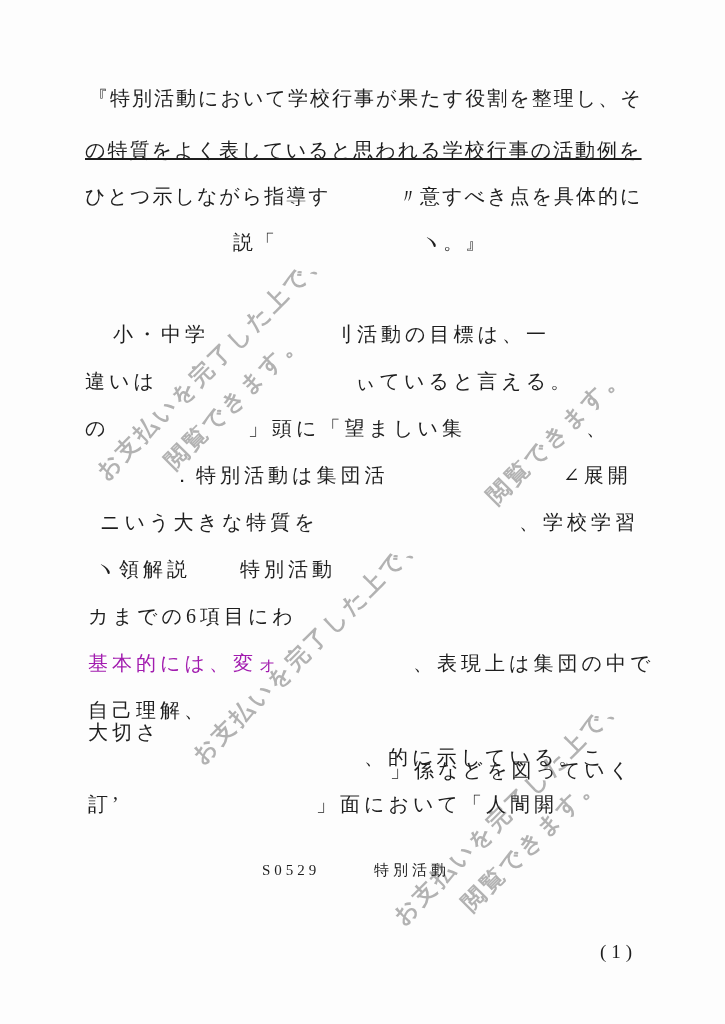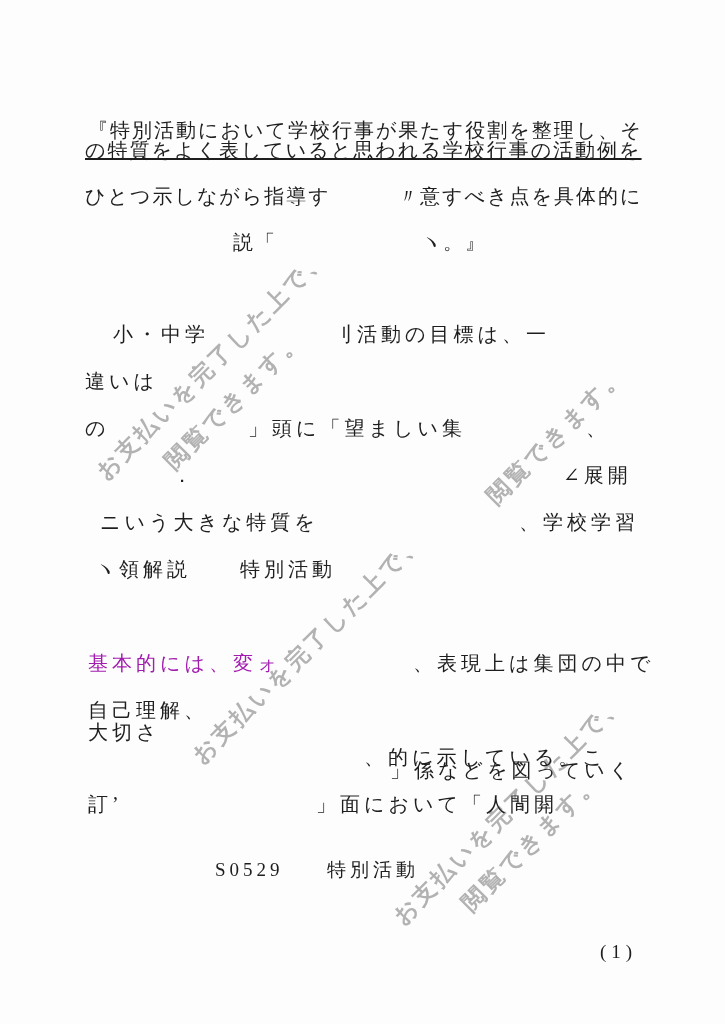--- a/index.html
+++ b/index.html
@@ -27,22 +27,23 @@
     font-size: 20px;
     line-height: 24px;
     letter-spacing: 4px;
     color: #1e1e1e;
     white-space: pre;
   }
   .tseg.p1 {
     letter-spacing: 2px;
   }
   .tseg.foot {
-    font-size: 19px;
+    font-size: 15px;
     letter-spacing: 4px;
+    margin-left: 47px;
   }
   .tseg.pageno {
     font-size: 19px;
     letter-spacing: 5px;
   }
   .wm {
     position: absolute;
     transform: translate(-50%, -50%) rotate(-45deg);
     font-family: "DejaVu Sans", "Liberation Sans", sans-serif;
     font-weight: bold;
@@ -58,38 +59,41 @@
 <div class="page">
   <div class="layer" id="watermark-layer">
       <span class="wm" style="left: 212px; top: 364px; color: rgb(178, 178, 178);">お支払いを完了した上で、</span>
       <span class="wm" style="left: 234px; top: 400px; color: rgb(178, 178, 178);">閲覧できます。</span>
       <span class="wm" style="left: 308px; top: 648px; color: rgb(178, 178, 178);">お支払いを完了した上で、</span>
       <span class="wm" style="left: 556px; top: 435px; color: rgb(178, 178, 178);">閲覧できます。</span>
       <span class="wm" style="left: 509px; top: 809px; color: rgb(178, 178, 178);">お支払いを完了した上で、</span>
       <span class="wm" style="left: 531px; top: 842px; color: rgb(178, 178, 178);">閲覧できます。</span>
     </div>
   <div class="layer" id="text-layer">
-      <span class="tseg p1" style="left: 88px; top: 86px; color: rgb(30, 30, 30); margin-top: 32px;">『特別活動において学校行事が果たす役割を整理し、そ</span>
+      <span class="tseg p1" style="left: 88px; top: 86px; color: rgb(30, 30, 30);">『特別活動において学校行事が果たす役割を整理し、そ</span>
       <span class="tseg p1" style="left: 85px; top: 138px; color: rgb(30, 30, 30); text-decoration: underline;">の特質をよく表していると思われる学校行事の活動例を</span>
       <span class="tseg p1" style="left: 398px; top: 184px; color: rgb(30, 30, 30);">〃意すべき点を具体的に</span>
       <span class="tseg p1" style="left: 85px; top: 184px; color: rgb(30, 30, 30);">ひとつ示しながら指導す</span>
       <span class="tseg p1" style="left: 233px; top: 230px; color: rgb(30, 30, 30);">説「</span>
       <span class="tseg p1" style="left: 421px; top: 230px; color: rgb(30, 30, 30);">ヽ。』</span>
       <span class="tseg" style="left: 113px; top: 322px; color: rgb(30, 30, 30);">小・中学</span>
       <span class="tseg" style="left: 333px; top: 322px; color: rgb(30, 30, 30);">刂活動の目標は、一</span>
       <span class="tseg" style="left: 85px; top: 369px; color: rgb(30, 30, 30);">違いは</span>
+      <span class="tseg" style="left: 355px; top: 369px; color: rgb(30, 30, 30);">ぃていると言える。</span>
       <span class="tseg" style="left: 85px; top: 416px; color: rgb(30, 30, 30);">の</span>
       <span class="tseg" style="left: 248px; top: 416px; color: rgb(30, 30, 30);">」頭に「望ましい集</span>
       <span class="tseg" style="left: 586px; top: 416px; color: rgb(30, 30, 30);">、</span>
       <span class="tseg" style="left: 172px; top: 463px; color: rgb(30, 30, 30);">．</span>
+      <span class="tseg" style="left: 196px; top: 463px; color: rgb(30, 30, 30);">特別活動は集団活</span>
       <span class="tseg" style="left: 563px; top: 463px; color: rgb(30, 30, 30);">∠展開</span>
       <span class="tseg" style="left: 100px; top: 510px; color: rgb(30, 30, 30);">ニいう大きな特質を</span>
       <span class="tseg" style="left: 519px; top: 510px; color: rgb(30, 30, 30);">、学校学習</span>
       <span class="tseg" style="left: 95px; top: 557px; color: rgb(30, 30, 30); text-align: right;">ヽ領解説</span>
       <span class="tseg" style="left: 240px; top: 557px; color: rgb(30, 30, 30);">特別活動</span>
+      <span class="tseg" style="left: 88px; top: 604px; color: rgb(30, 30, 30);">カまでの6項目にわ</span>
       <span class="tseg" style="left: 88px; top: 651px; color: #a21caf; font-family: Liberation Serif, serif;">基本的には、変ォ</span>
       <span class="tseg" style="left: 413px; top: 651px; color: rgb(30, 30, 30);">、表現上は集団の中で</span>
       <span class="tseg" style="left: 88px; top: 698px; color: rgb(30, 30, 30);">自己理解、</span>
       <span class="tseg" style="left: 390px; top: 722px; color: rgb(30, 30, 30); margin-top: 36px;">」係などを図っていく</span>
       <span class="tseg" style="left: 88px; top: 720px; color: rgb(30, 30, 30);">大切さ</span>
       <span class="tseg" style="left: 358px; top: 745px; color: rgb(30, 30, 30); margin-left: 6px;">、的に示している。こ</span>
       <span class="tseg" style="left: 88px; top: 792px; color: rgb(30, 30, 30);">訂’</span>
       <span class="tseg" style="left: 316px; top: 792px; color: rgb(30, 30, 30);">」面において「人間閞</span>
       <span class="tseg foot" style="left: 215px; top: 858px; color: rgb(30, 30, 30);">S0529</span>
       <span class="tseg foot" style="left: 327px; top: 858px; color: rgb(30, 30, 30);">特別活動</span>

